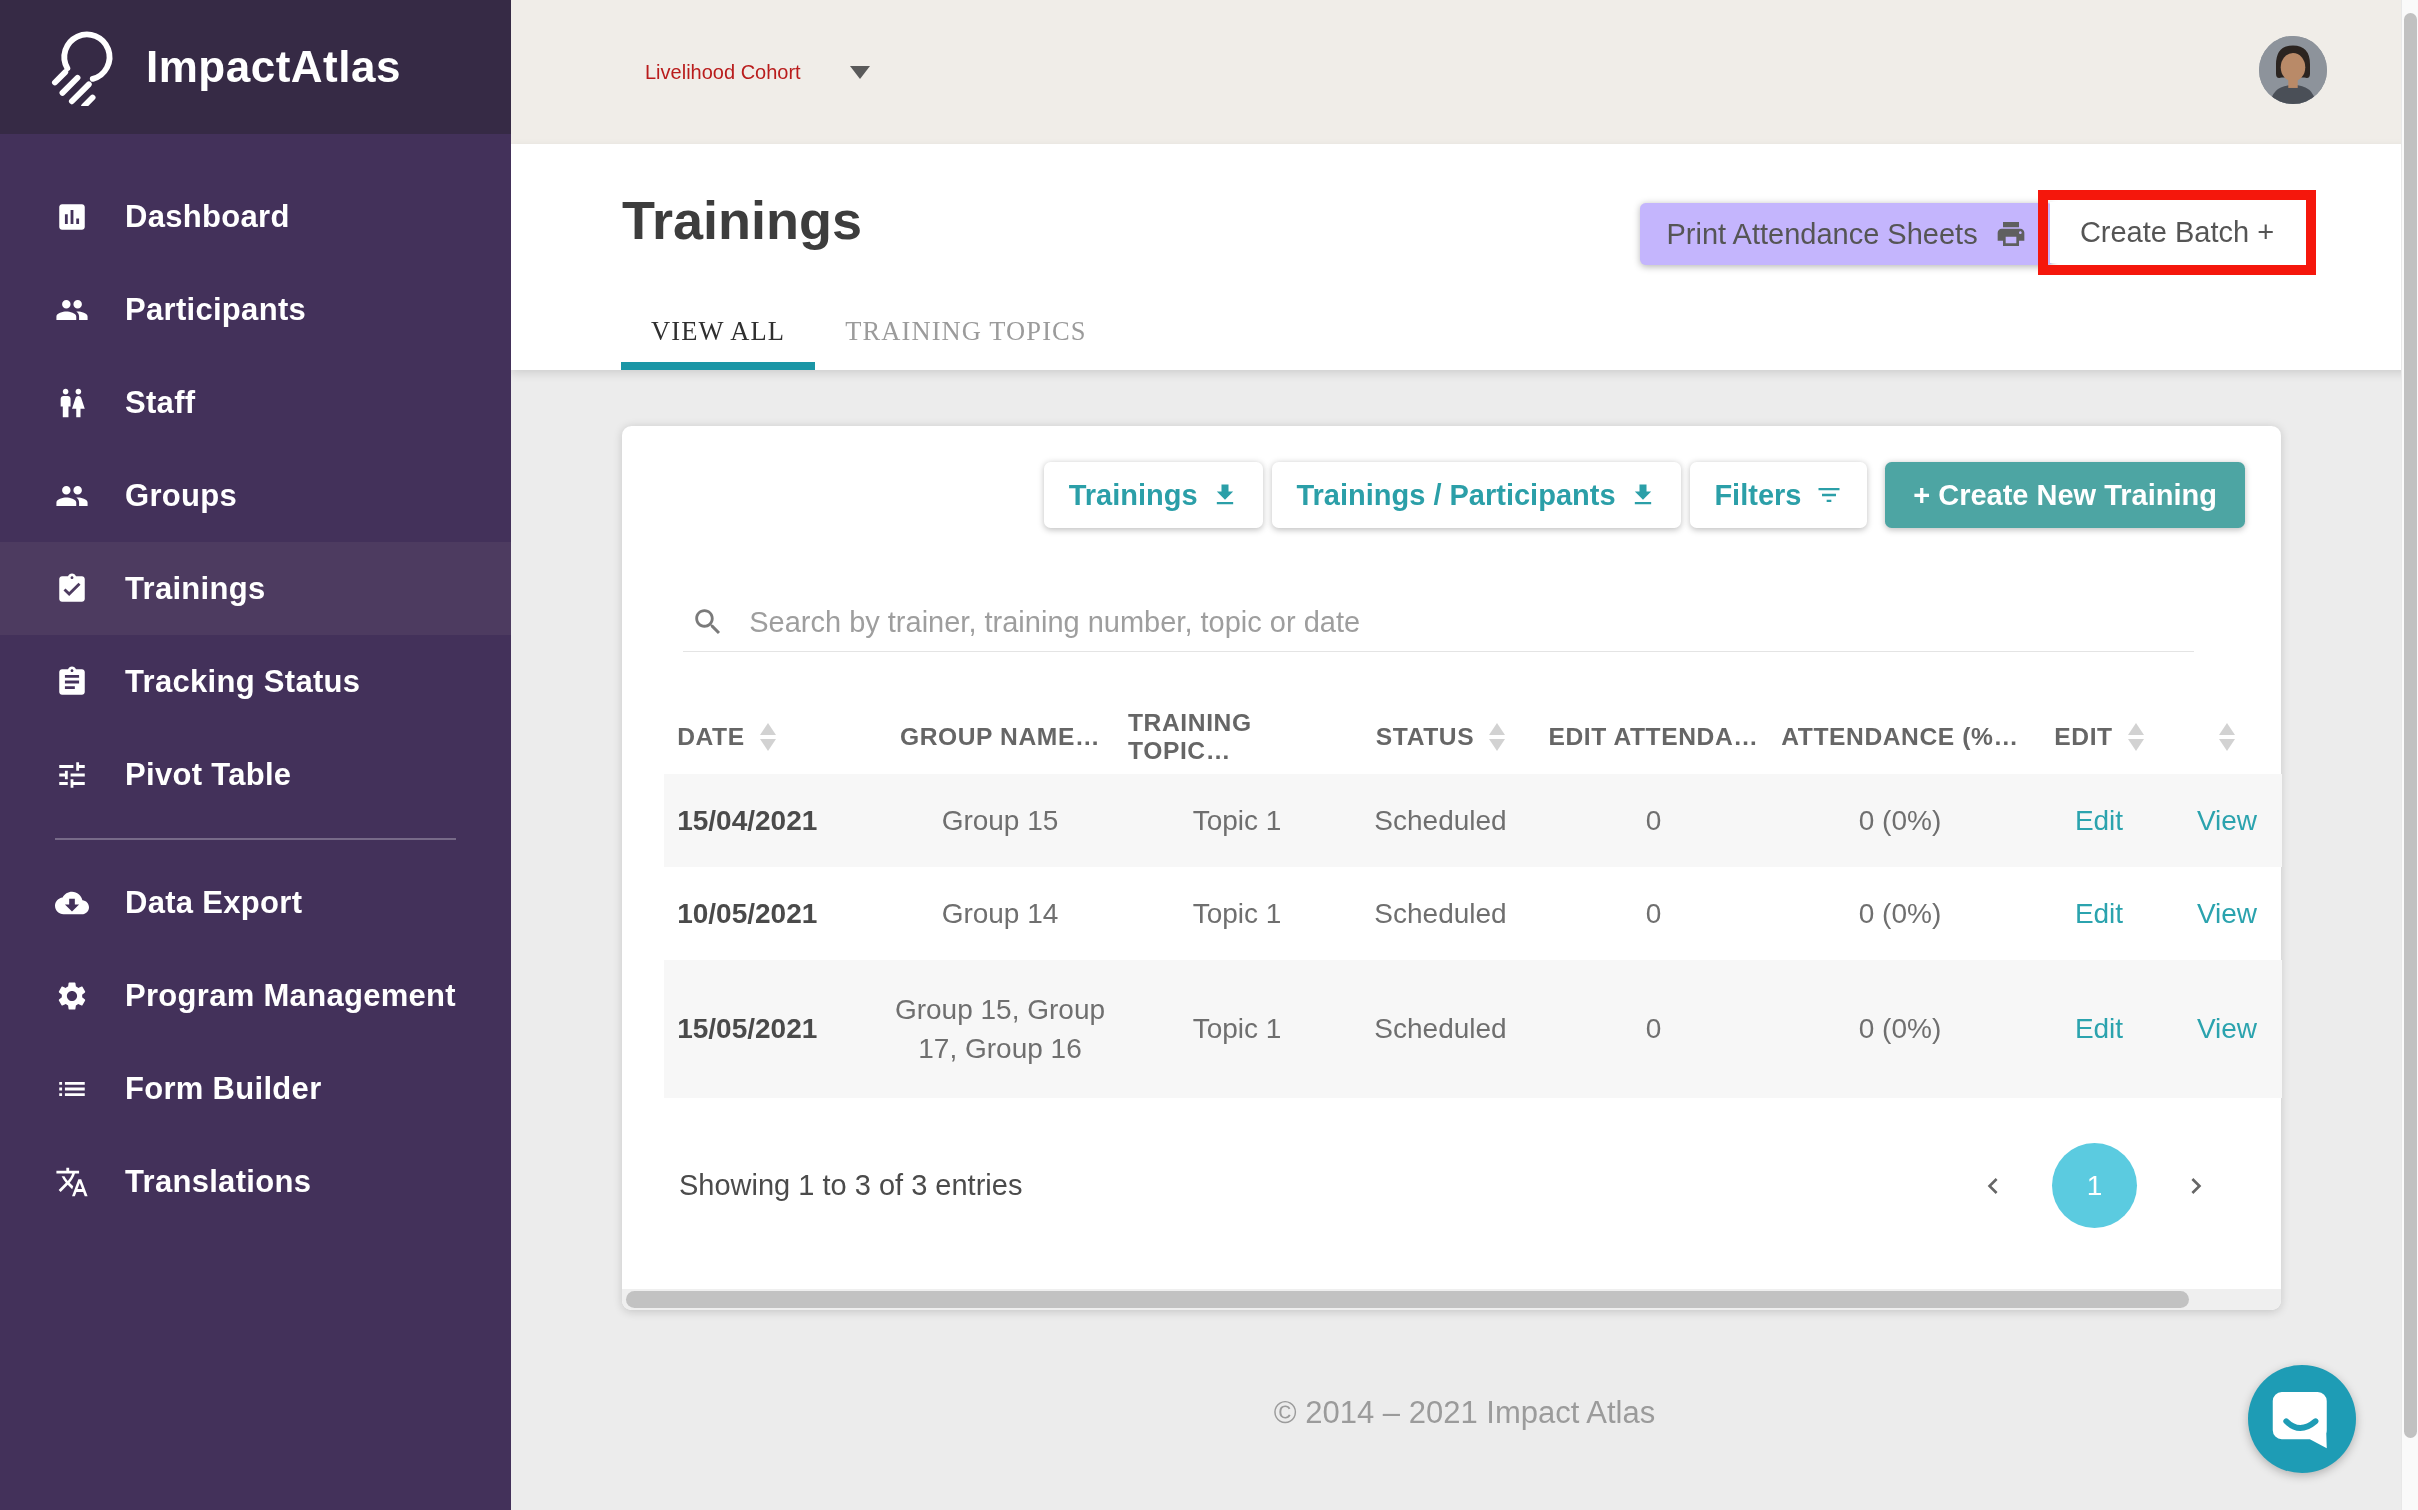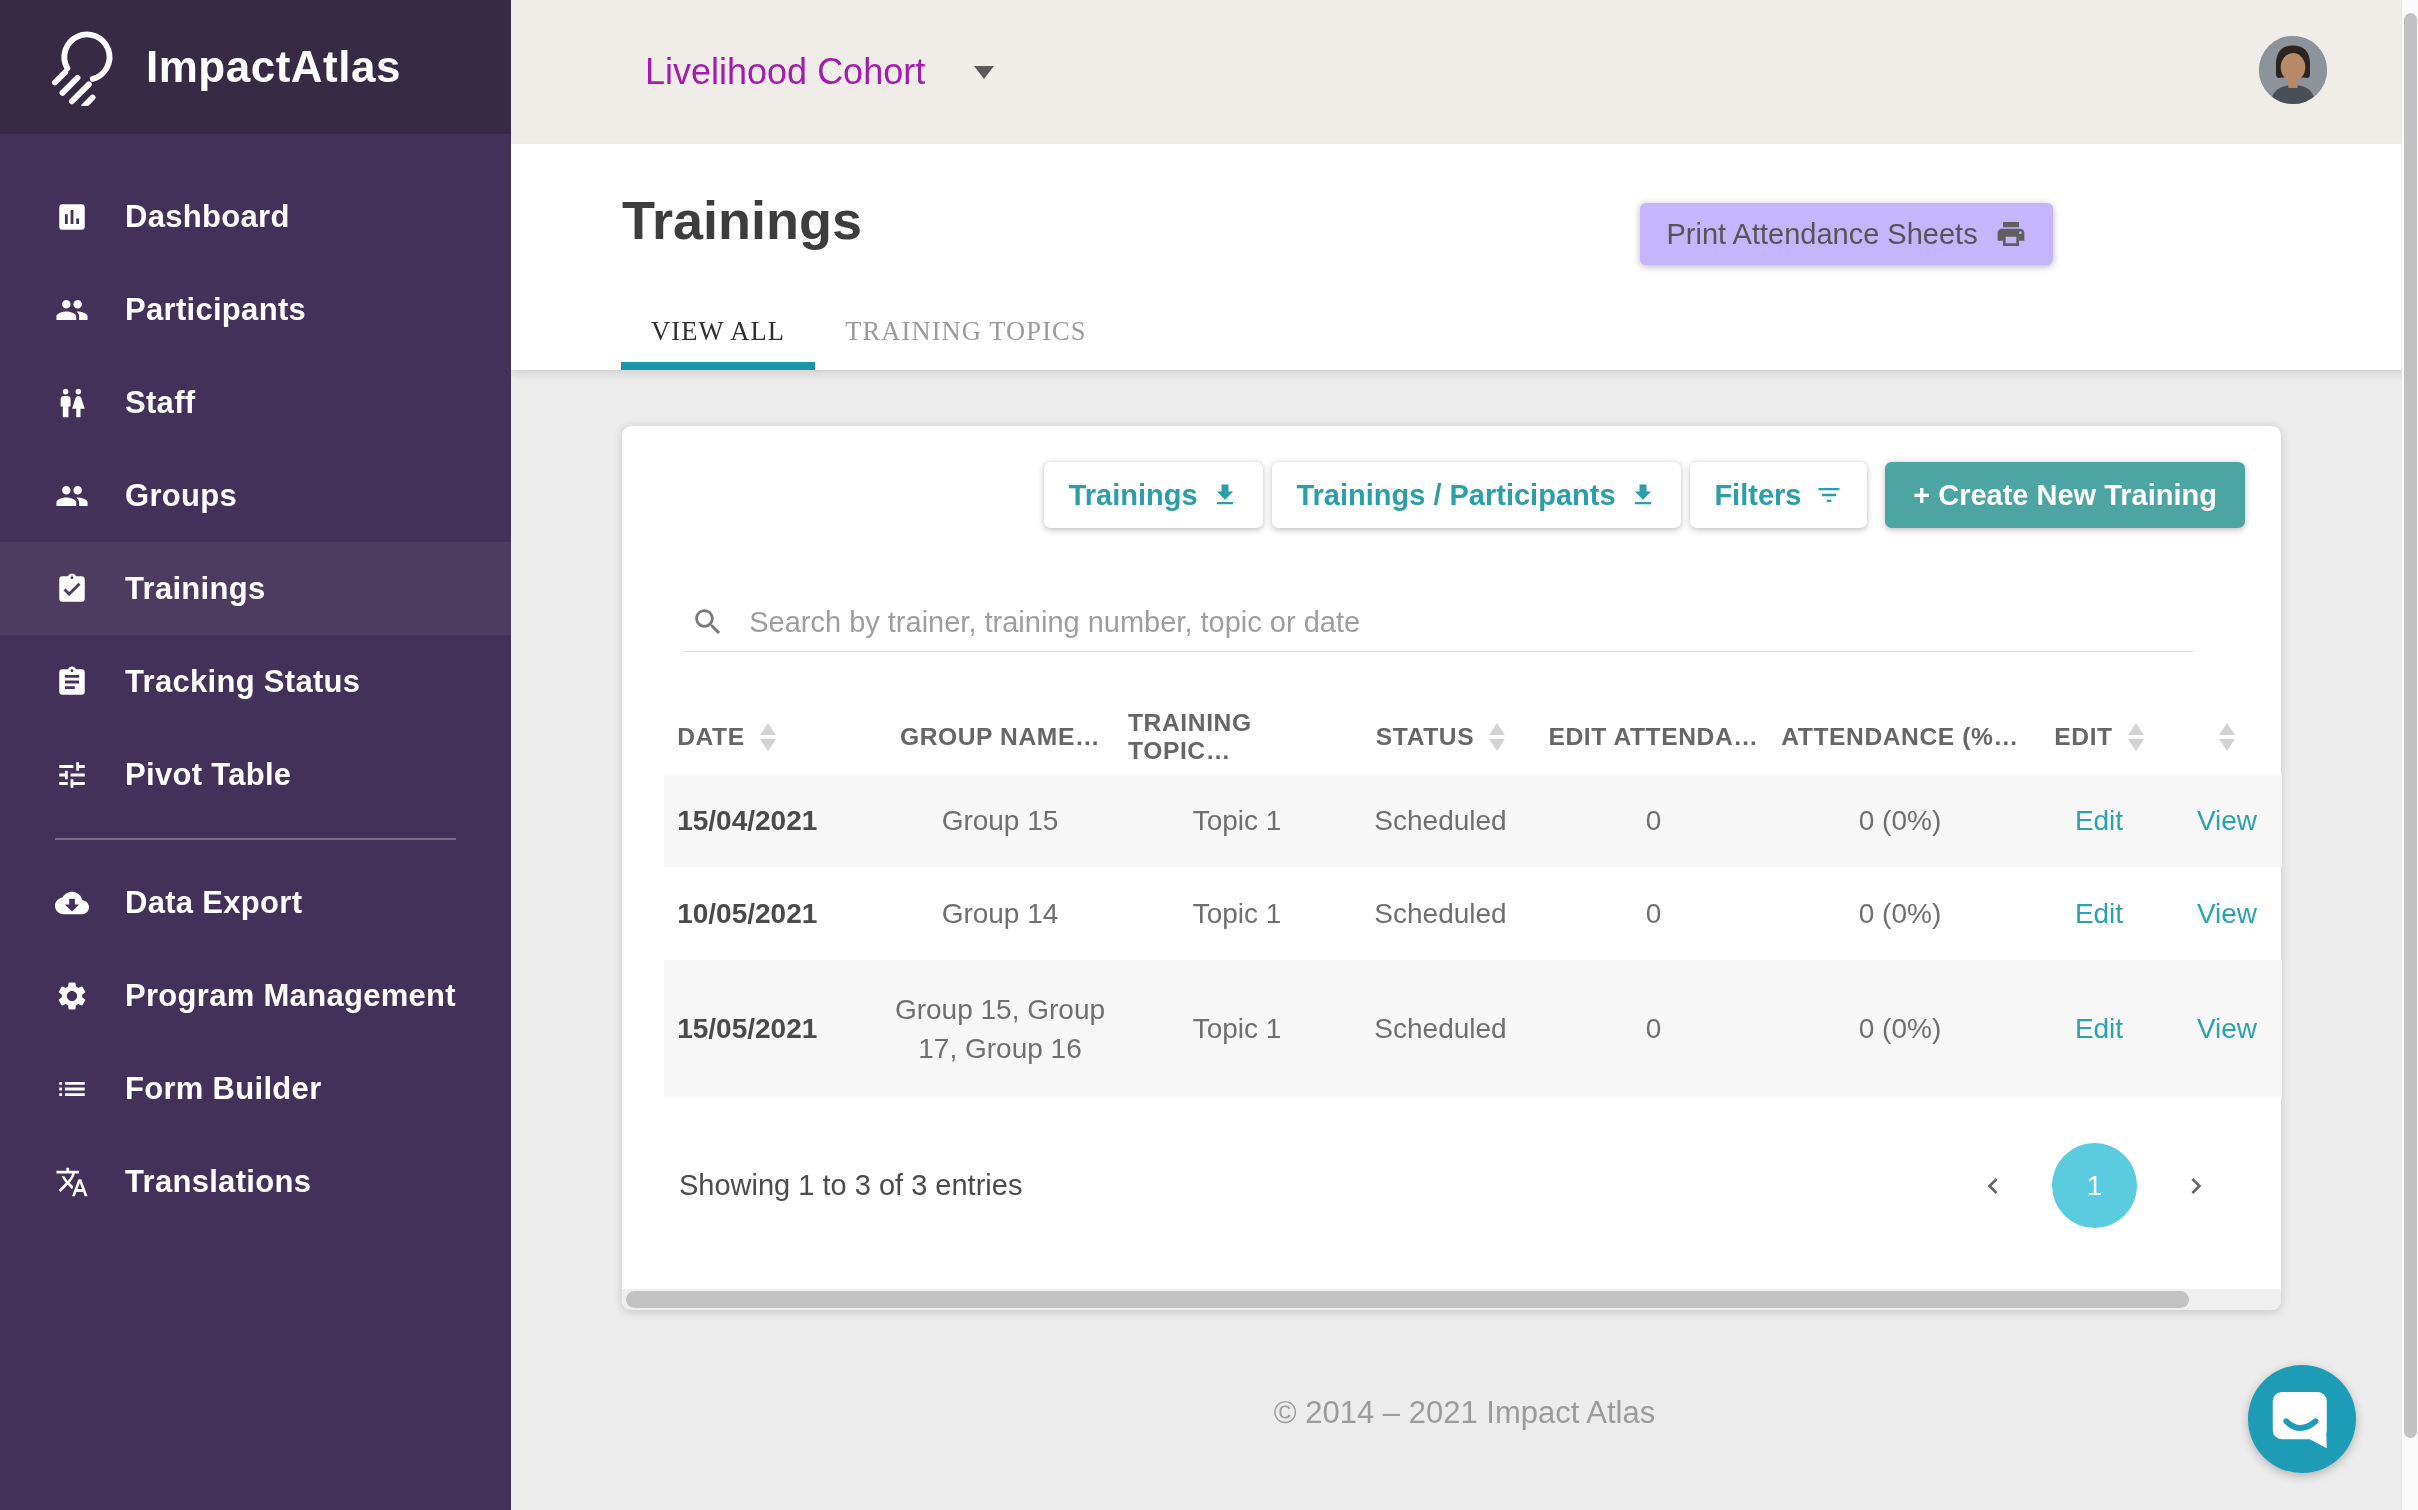--- a/index.html
+++ b/index.html
@@ -18,21 +18,21 @@
   .nav-item.active { background:#4D3B60; }
   .nav-icon { width:34px; height:34px; flex:0 0 34px; display:flex; }
   .nav-icon svg { width:34px; height:34px; fill:#fff; }
   .nav-label { font-size:31px; font-weight:600; color:#fff; letter-spacing:0.3px; }
   .nav-divider { height:1.9px; background:rgba(255,255,255,.28); margin:17px 55px; }
 
   
   .topbar { position:absolute; left:511px; top:0; right:0; height:144px; background:#F0EDE8; }
   .cohort { position:absolute; left:134px; top:0; height:100%; display:flex;
     align-items:center; gap:49px; cursor:pointer; }
-  .cohort-label { font-size:36px; color:#a21caf; }
+  .cohort-label { font-size:20px; color:#b91c1c; }
   .caret { width:0; height:0; border-left:10.4px solid transparent;
     border-right:10.4px solid transparent; border-top:13.2px solid #5a5a5a; }
   .avatar { position:absolute; right:91px; top:36px; width:68px; height:68px;
     border-radius:50%; overflow:hidden; background:#8d939b; cursor:pointer; }
 
   
   .page-head { position:absolute; left:511px; top:144px; right:0; height:226px;
     background:#fff; box-shadow:0 3.8px 9.5px rgba(0,0,0,.13); z-index:2; }
   .page-title { position:absolute; left:111px; top:45px; font-size:54px;
     font-weight:700; color:#3d3d3d; }
@@ -258,20 +258,25 @@
 <div class="page-head">
   <div class="page-title">Trainings</div>
 
   <button class="btn-print">
     <span>Print Attendance Sheets</span>
     <svg viewBox="0 0 24 24">
         <path d="M19 8H5c-1.66 0-3 1.34-3 3v6h4v4h12v-4h4v-6c0-1.66-1.34-3-3-3zm-3 11H8v-5h8v5zm3-7c-.55 0-1-.45-1-1s.45-1 1-1 1 .45 1 1-.45 1-1 1zm-1-9H6v4h12V3z"></path>
       </svg>
   </button>
 
+  <div class="create-batch-annotation">
+    <button class="btn-create-batch">
+      <span>Create Batch +</span>
+    </button>
+  </div>
 
   <div class="tabs">
     <div class="tab active">
       <span>VIEW ALL</span>
     </div>
     <div class="tab">
       <span>TRAINING TOPICS</span>
     </div>
   </div>
 </div>

